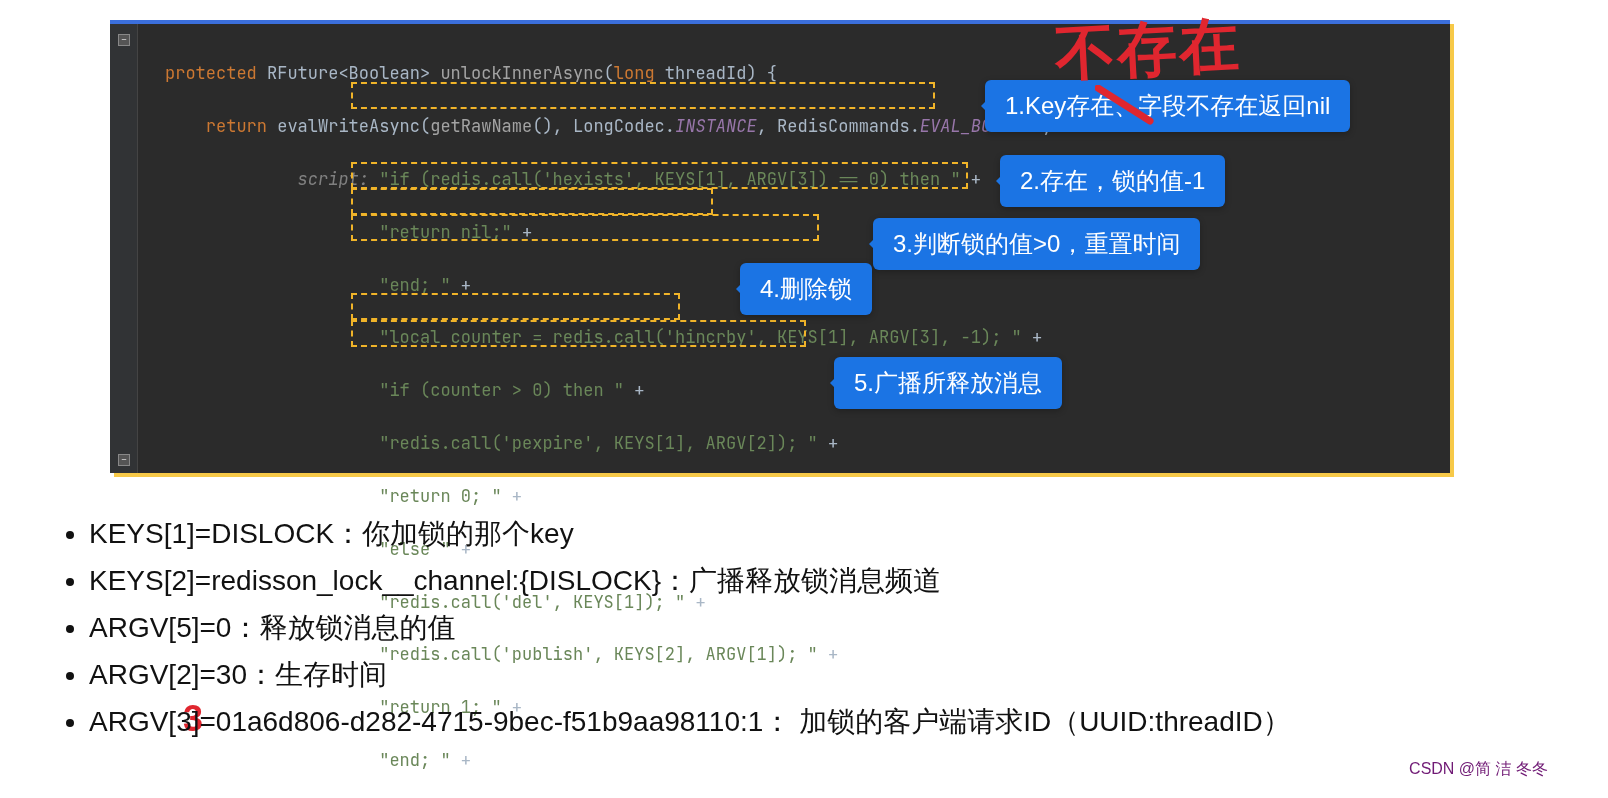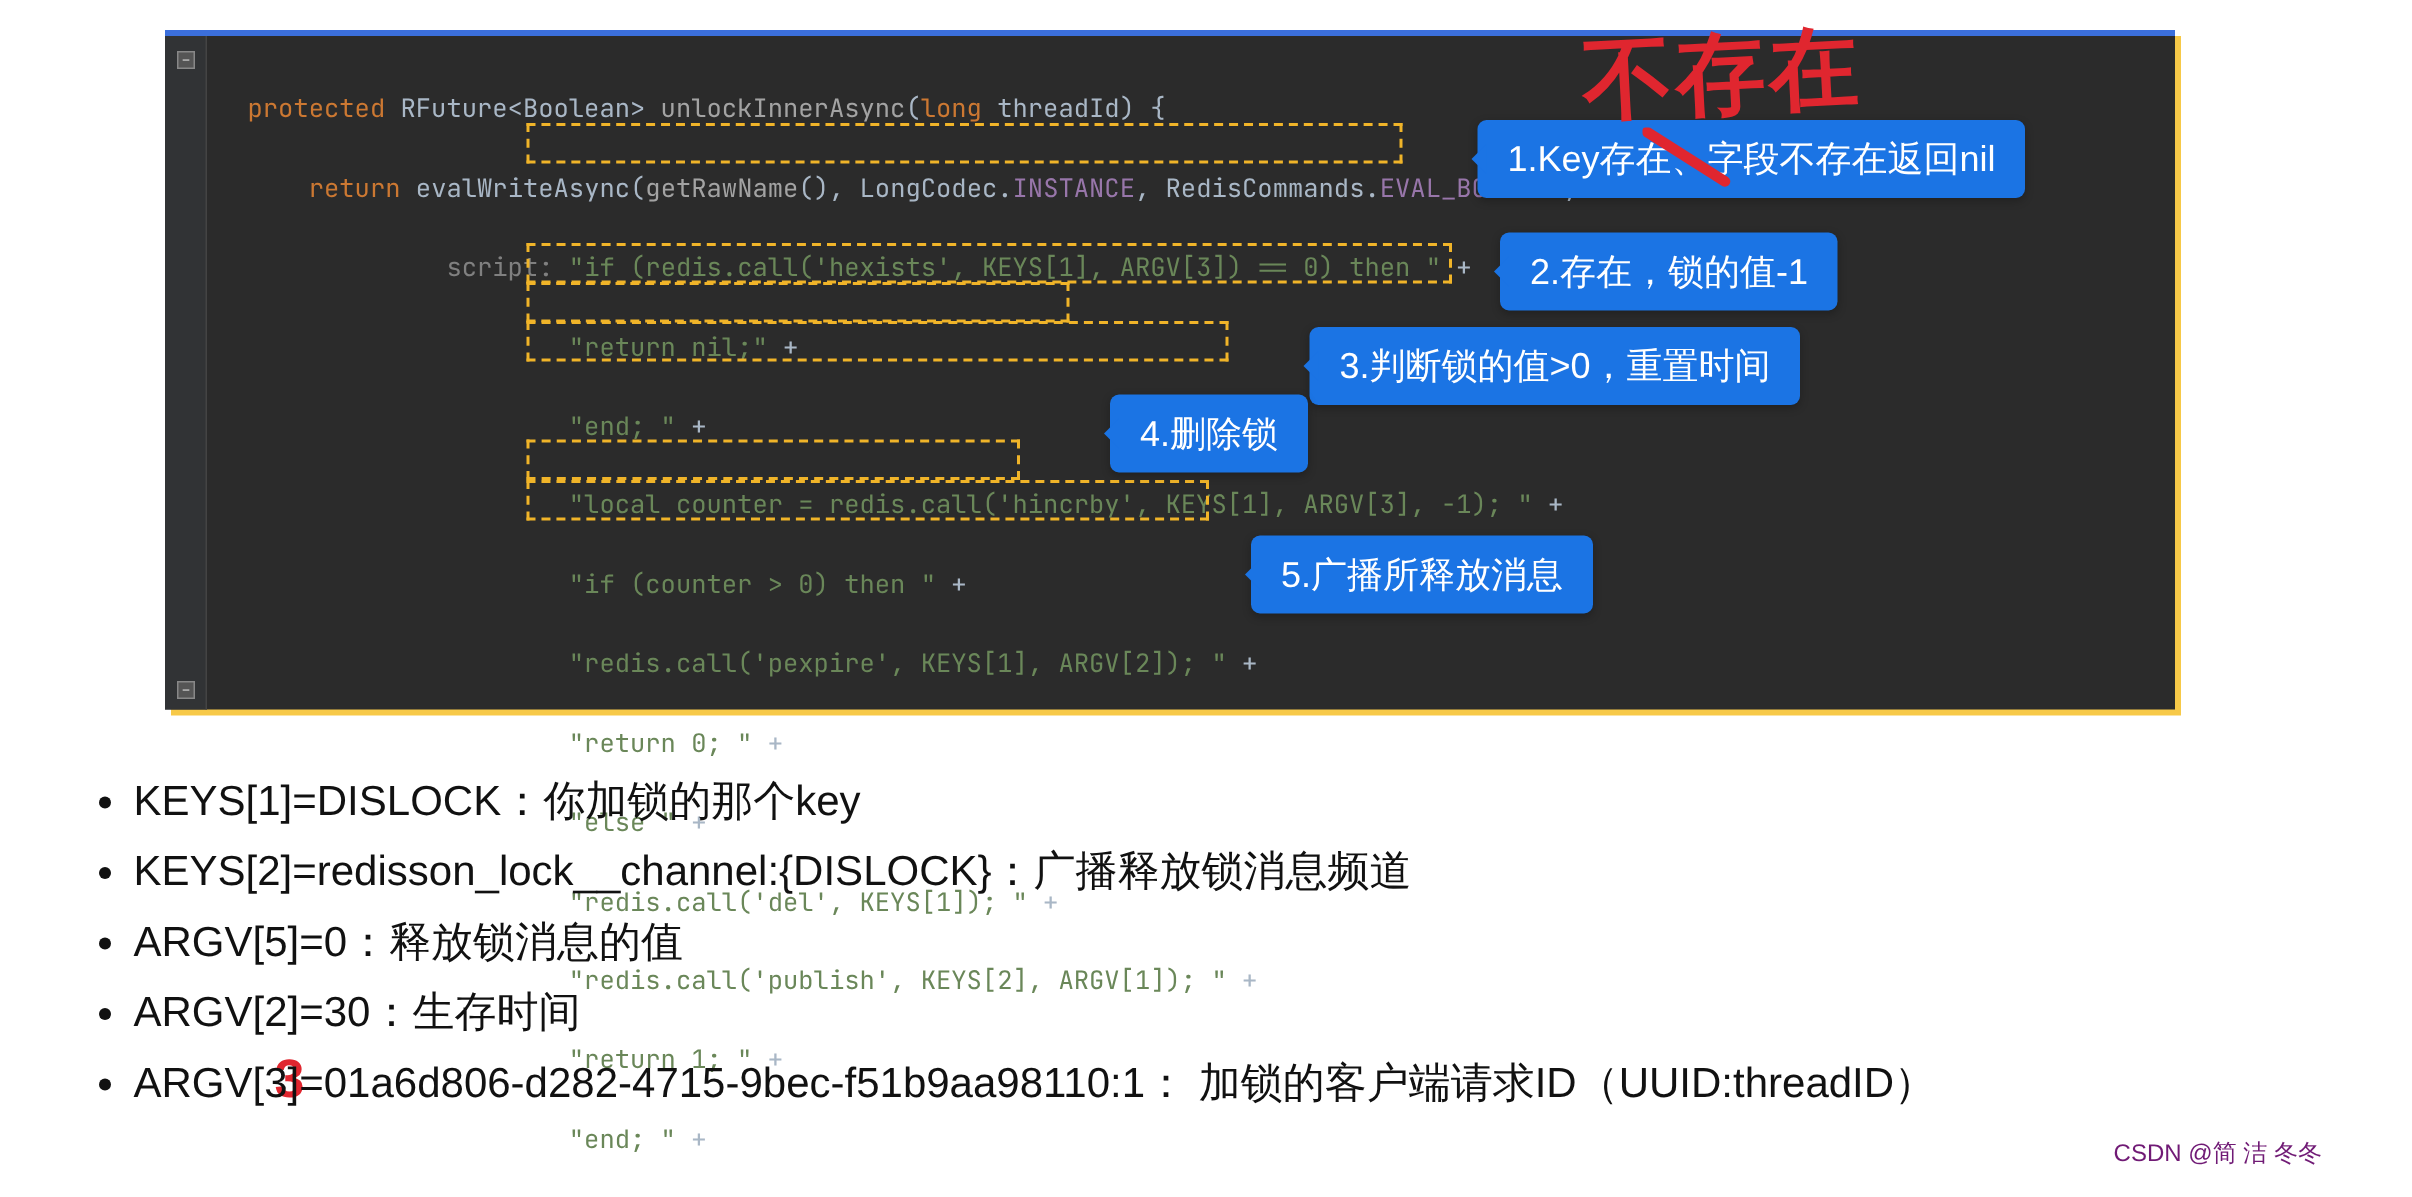--- a/index.html
+++ b/index.html
@@ -28,22 +28,22 @@
   }
   .fold {
     position: absolute; left: 8px; width: 12px; height: 12px;
     border: 1px solid #888; background: #555; font-size: 10px;
     color: #ccc; line-height: 10px; text-align: center;
   }
   .code-lines { position: absolute; left: 55px; top: 10px; line-height: 26.4px; white-space: pre; }
   .kw { color: #cc7832; }
   .fn { color: #a3a3a3; }
   .str { color: #6a8759; }
-  .field { color: #9876aa; }
-  .param { color: #808080; }
+  .field { color: #9876aa; font-style: italic; }
+  .param { color: #808080; font-style: italic; }
   .dashed-box {
     position: absolute;
     border: 2px dashed #f0b429;
     pointer-events: none;
   }
   .callout {
     position: absolute;
     background: #1b74e4;
     color: #fff;
     font-size: 24px;

